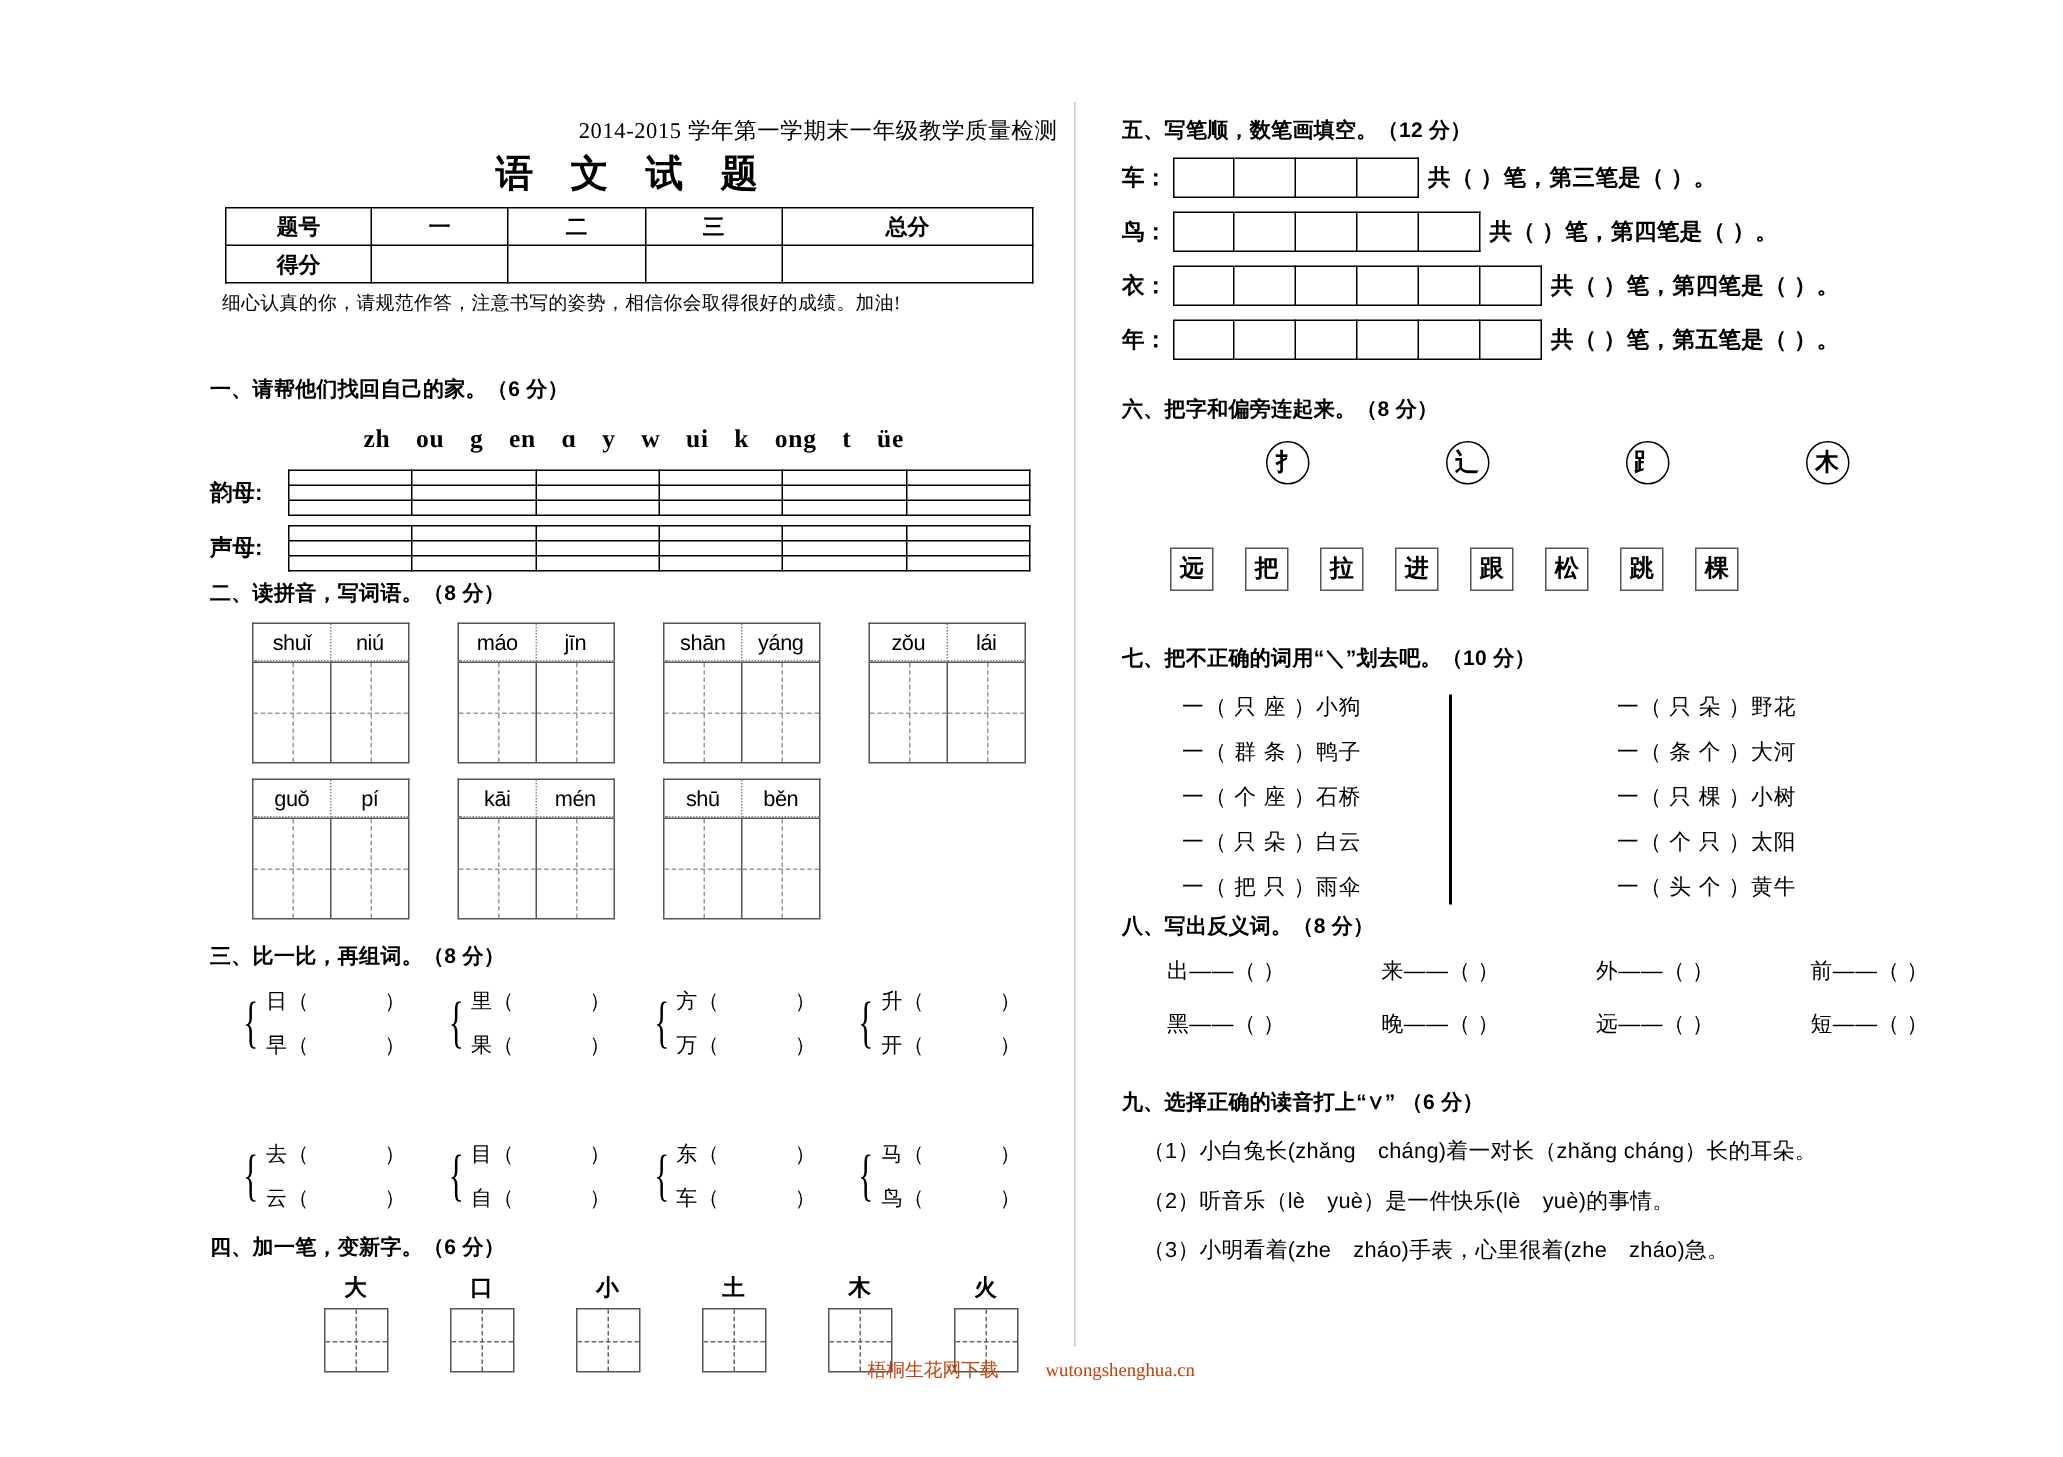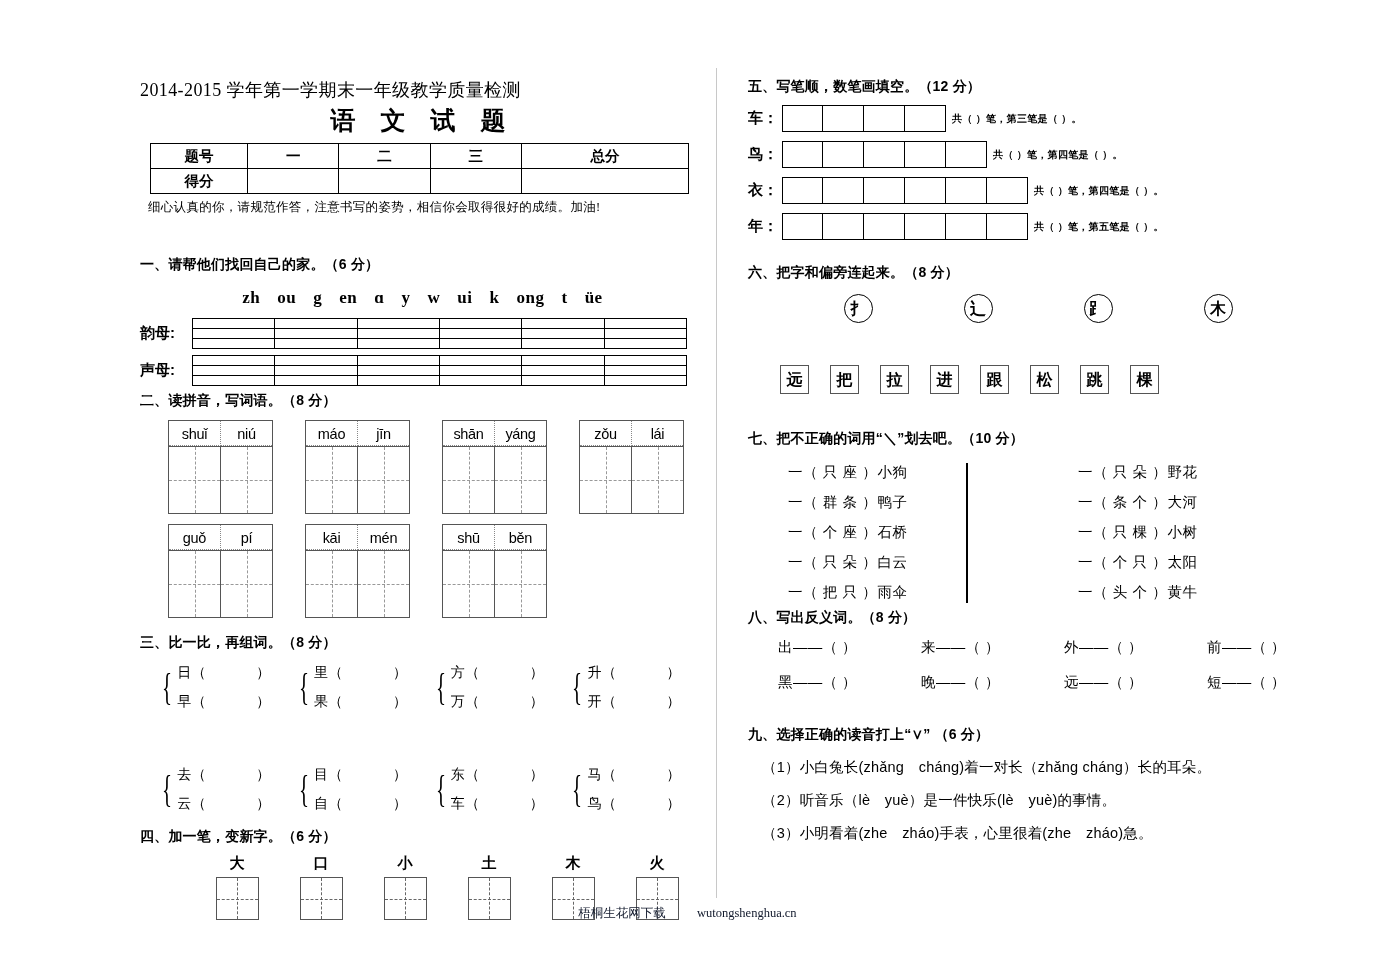--- a/index.html
+++ b/index.html
@@ -15,21 +15,21 @@
   .divider-v {
     position:absolute; left:716px; top:68px;
     width:1px; height:830px; background:#c8c8c8;
   }
 
   .col-left  { position:absolute; left:140px; top:78px; width:565px; }
   .col-right { position:absolute; left:748px; top:78px; width:612px; }
 
   
   .doc-subtitle {
-    text-align:left; font-size:18px; letter-spacing:.4px;
+    text-align:right; font-size:15px; letter-spacing:.4px;
     font-family:"Liberation Serif", serif; margin-bottom:2px;
   }
   .doc-title {
     text-align:center; font-size:25px; font-weight:bold;
     letter-spacing:9px; font-family:"Liberation Sans", sans-serif;
     margin:1px 0 6px 0;
   }
   table.score-table {
     border-collapse:collapse; width:539px; margin:0 0 0 10px;
   }
@@ -129,21 +129,21 @@
   .q5-ch {
     font-size:15px; font-weight:bold; width:34px;
     font-family:"Liberation Sans", sans-serif;
   }
   .q5-cells { display:flex; }
   .q5-cells div {
     width:41px; height:27px; border:1.4px solid #000;
   }
   .q5-cells div + div { border-left:none; }
   .q5-txt {
-    font-size:10px; font-weight:bold; margin-left:6px;
+    font-size:15px; font-weight:bold; margin-left:6px;
     font-family:"Liberation Sans", sans-serif; letter-spacing:.3px;
     white-space:nowrap;
   }
 
   
   .rad-row { display:flex; margin:12px 0 0 50px; }
   .rad-row > div { width:120px; text-align:center; }
   .rad-circle {
     display:inline-block; width:29px; height:29px; line-height:27px;
     border:1.6px solid #000; border-radius:50%;
@@ -184,21 +184,21 @@
   
   .q9-line {
     font-size:14.5px; margin-top:14px; padding-left:14px;
     font-family:"Liberation Sans", sans-serif; letter-spacing:.2px;
     white-space:nowrap;
   }
 
   
   .footer {
     position:absolute; left:0; right:0; top:905px;
-    text-align:center; color:#0f172a; font-size:12.5px;
+    text-align:center; color:#c2410c; font-size:12.5px;
     font-family:"Liberation Serif", serif;
   }
   .footer span { margin:0 14px; }
 </style>
 </head>
 <body>
 
 <div class="page">
 
   <div class="divider-v"></div>

